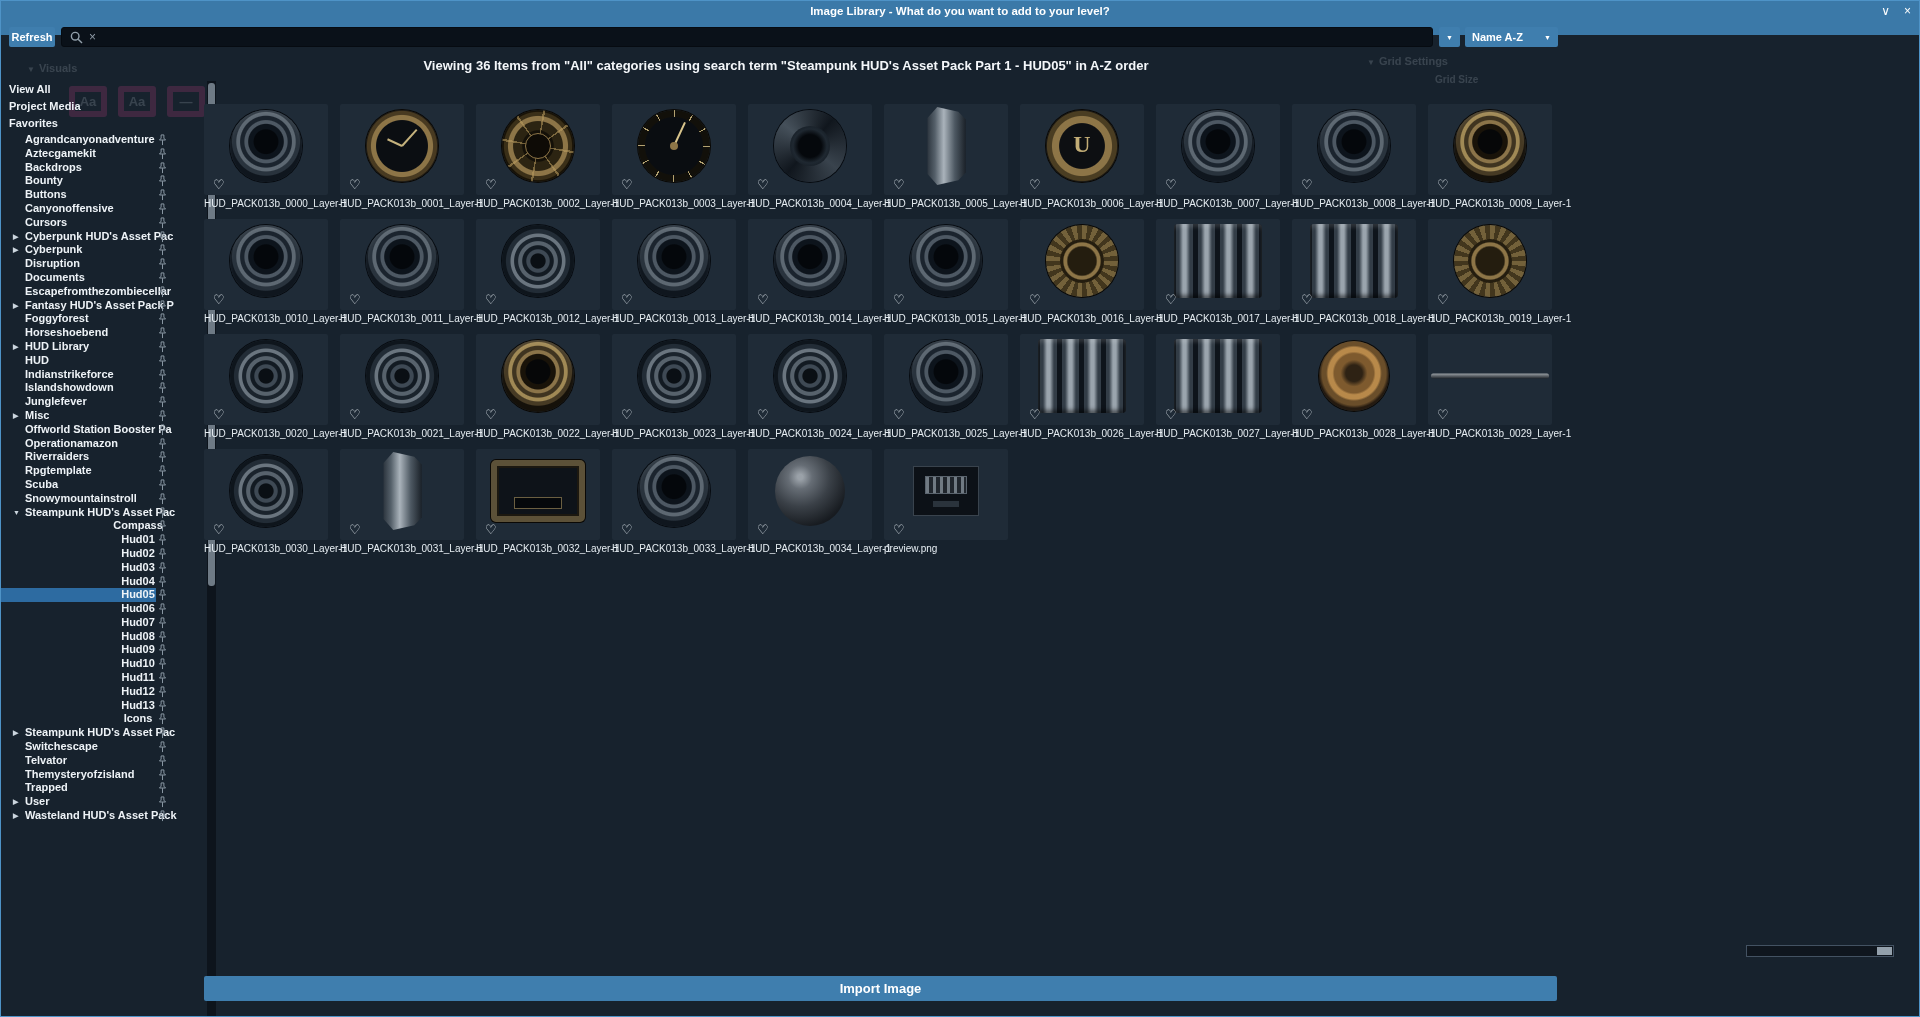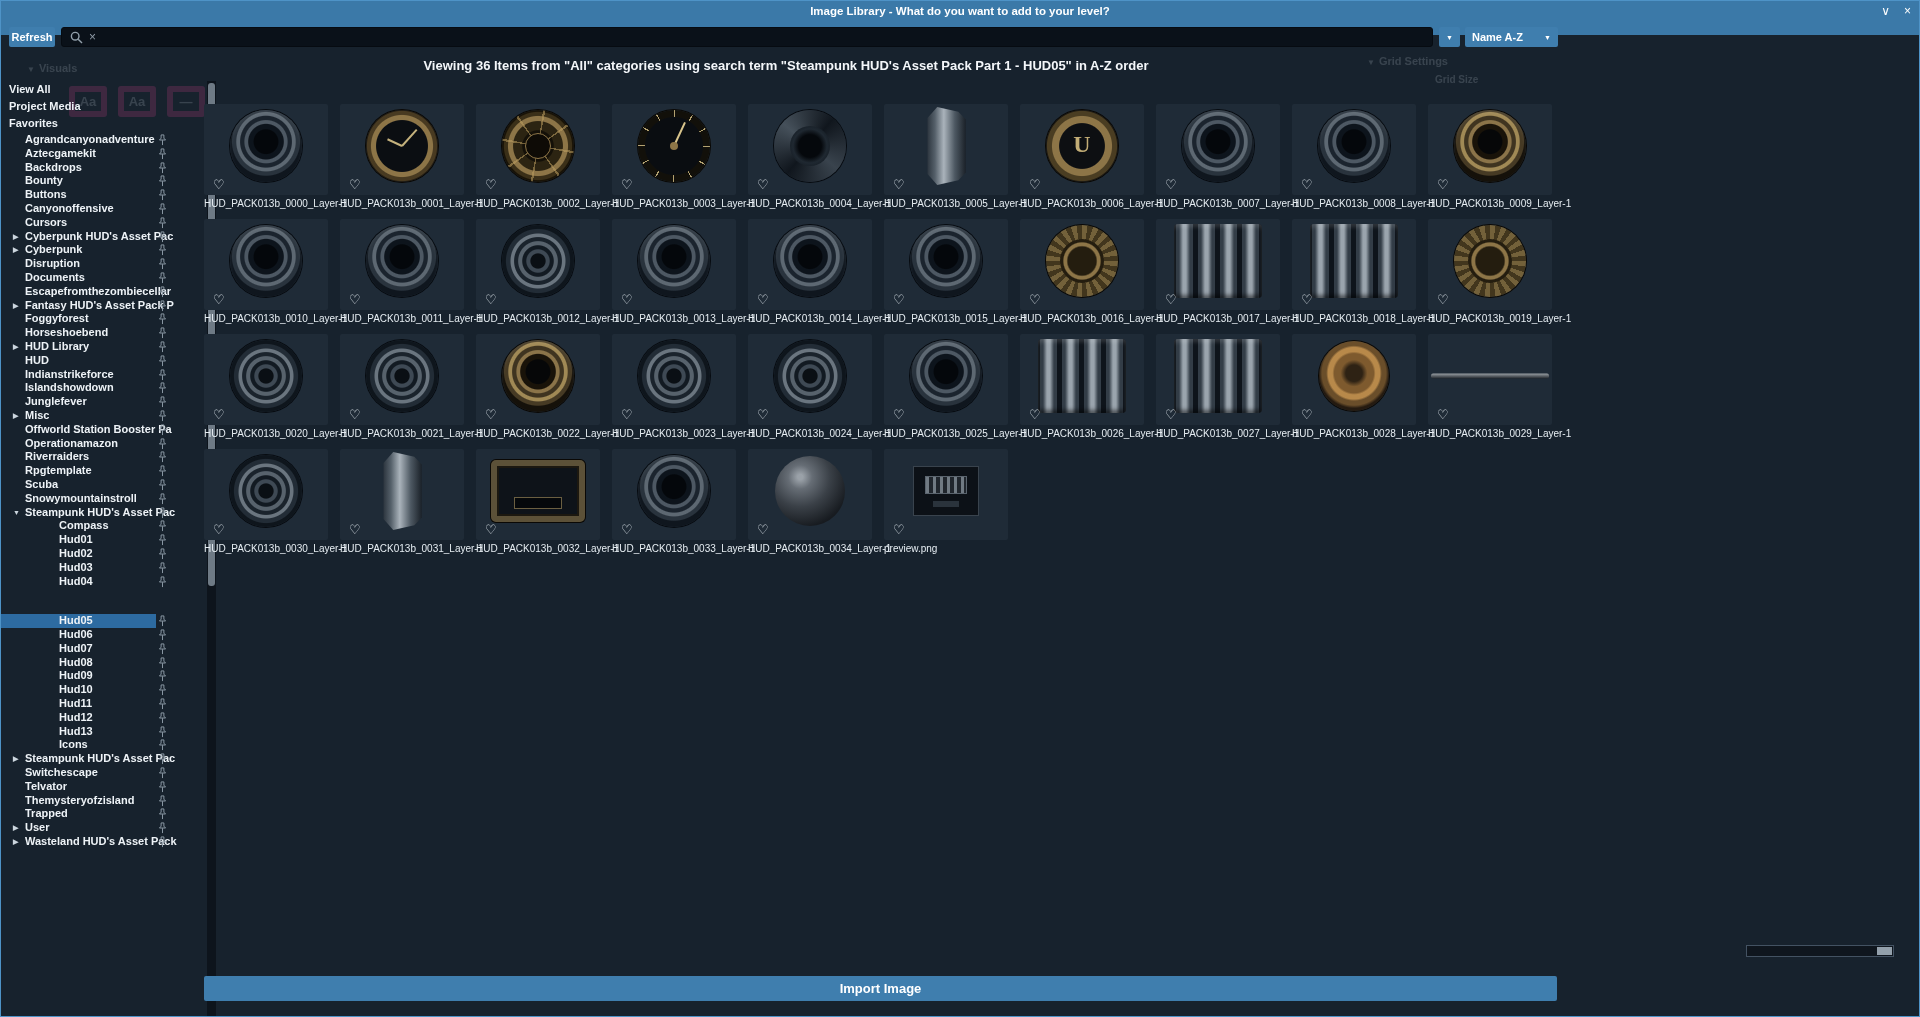--- a/index.html
+++ b/index.html
@@ -45,23 +45,23 @@
   .g-gridsize { left:1434px; top:73px; font-size:10px;text-align:right; }
   .g-arrow { font-size:8px; margin-right:4px; }
 
   
   .sidebar { position:absolute; left:0; top:80px; bottom:0; width:216px; z-index:1; }
   .side-top-item { height:17px; line-height:17px; padding-left:8px; font-size:11px;
                    font-weight:bold; color:#eef3f7; white-space:nowrap; }
   .side-list { margin-top:1px; }
   .side-item { position:relative; height:13.8px; line-height:13.8px; font-size:11px;
                font-weight:bold; color:#eef3f7; padding-left:24px; white-space:nowrap; }
-  .side-item.child { padding-left:58px; }
+  .side-item.child { padding-left:58px;text-align:center; }
   .side-item .arrow { position:absolute; left:12px; top:0; font-size:7px; line-height:14px; color:#ccd6de; }
-  .side-item.selected { background:linear-gradient(#2d6ba1,#2d6ba1) no-repeat; background-size:155px 100%;margin-top:26px; }
+  .side-item.selected { background:linear-gradient(#2d6ba1,#2d6ba1) no-repeat; background-size:155px 100%; }
   .pin { position:absolute; left:157px; top:1px; height:12px; }
   .side-scroll { position:absolute; left:206px; top:0; bottom:0; width:9px; background:#0d141c; }
   .vthumb { position:absolute; left:1px; top:2px; width:7px; height:503px;
             background:#6e7a85; border-radius:3px; }
 
   
   .grid { position:absolute; left:203px; top:103px; width:1353px; z-index:1;
           display:grid; grid-template-columns:repeat(10,124px); column-gap:12px; row-gap:10px; }
   .cell { width:124px; }
   .tile { position:relative; width:124px; height:91px; background:#1f2b37; border-radius:2px; }

